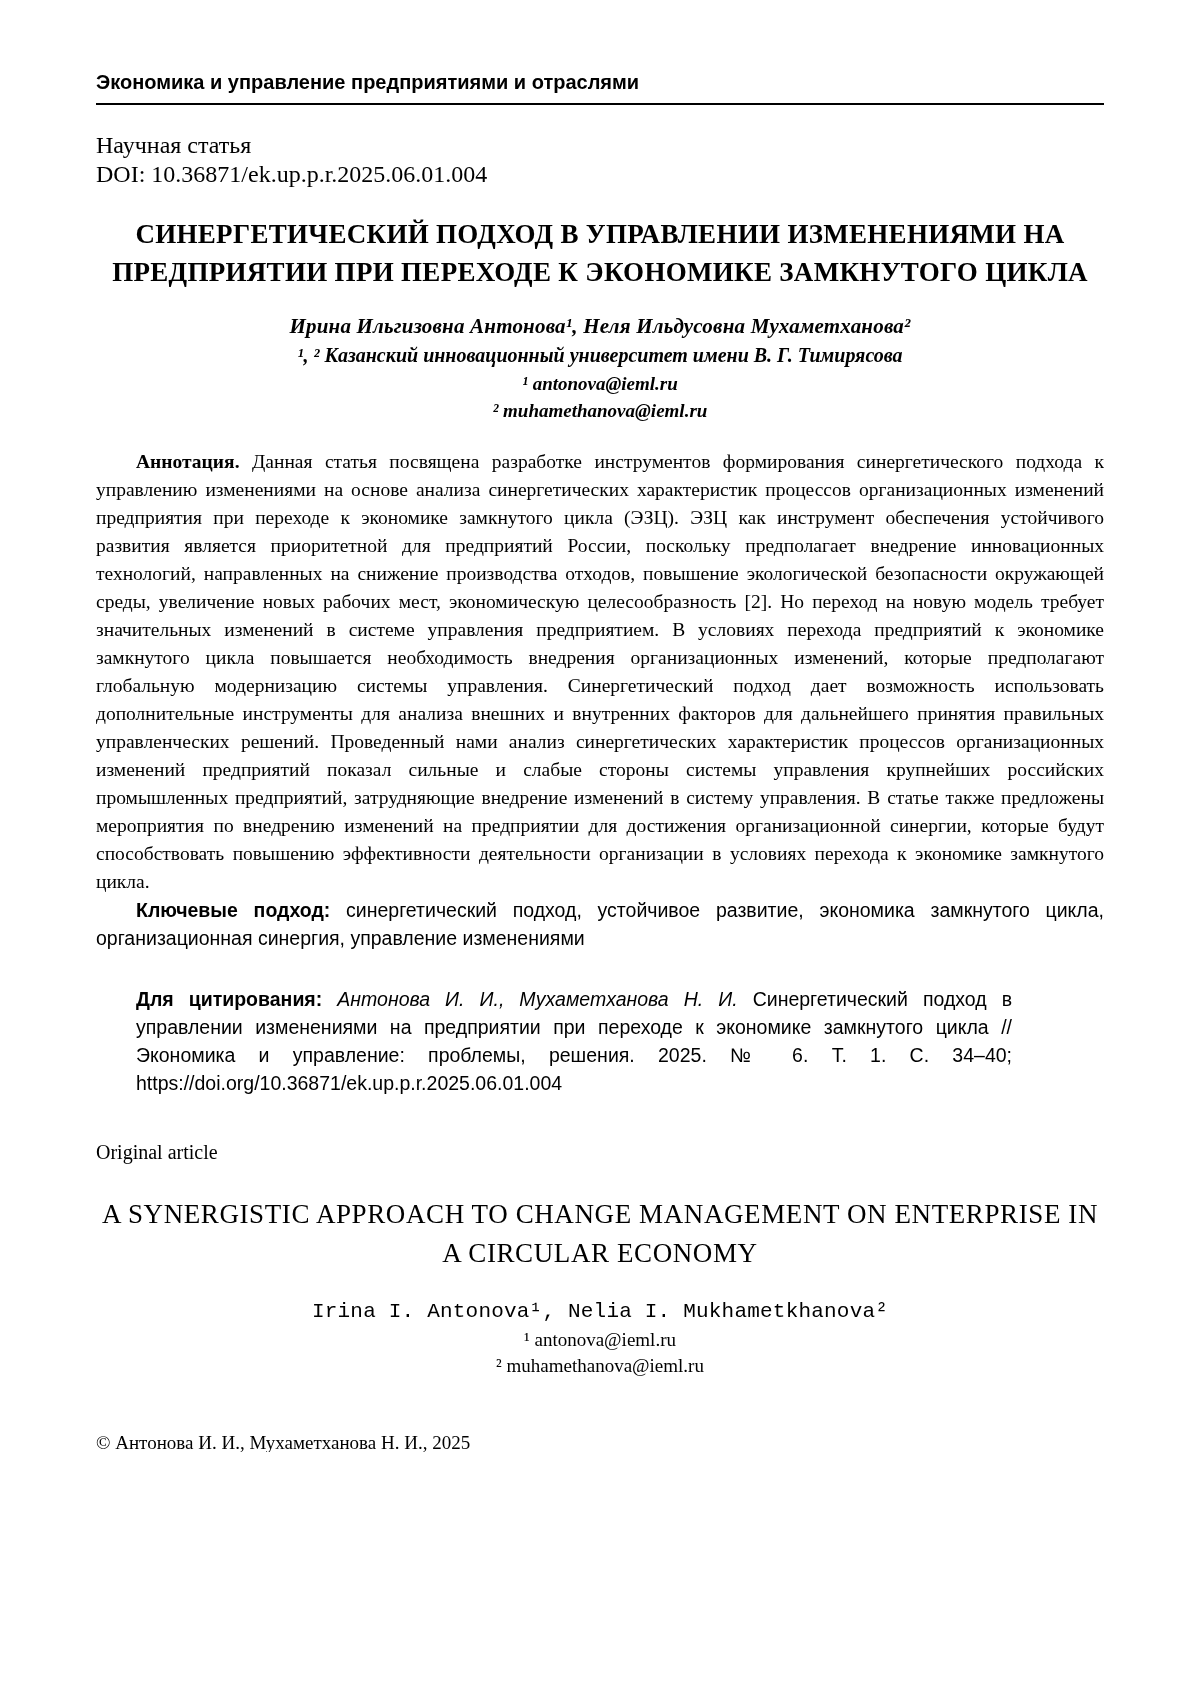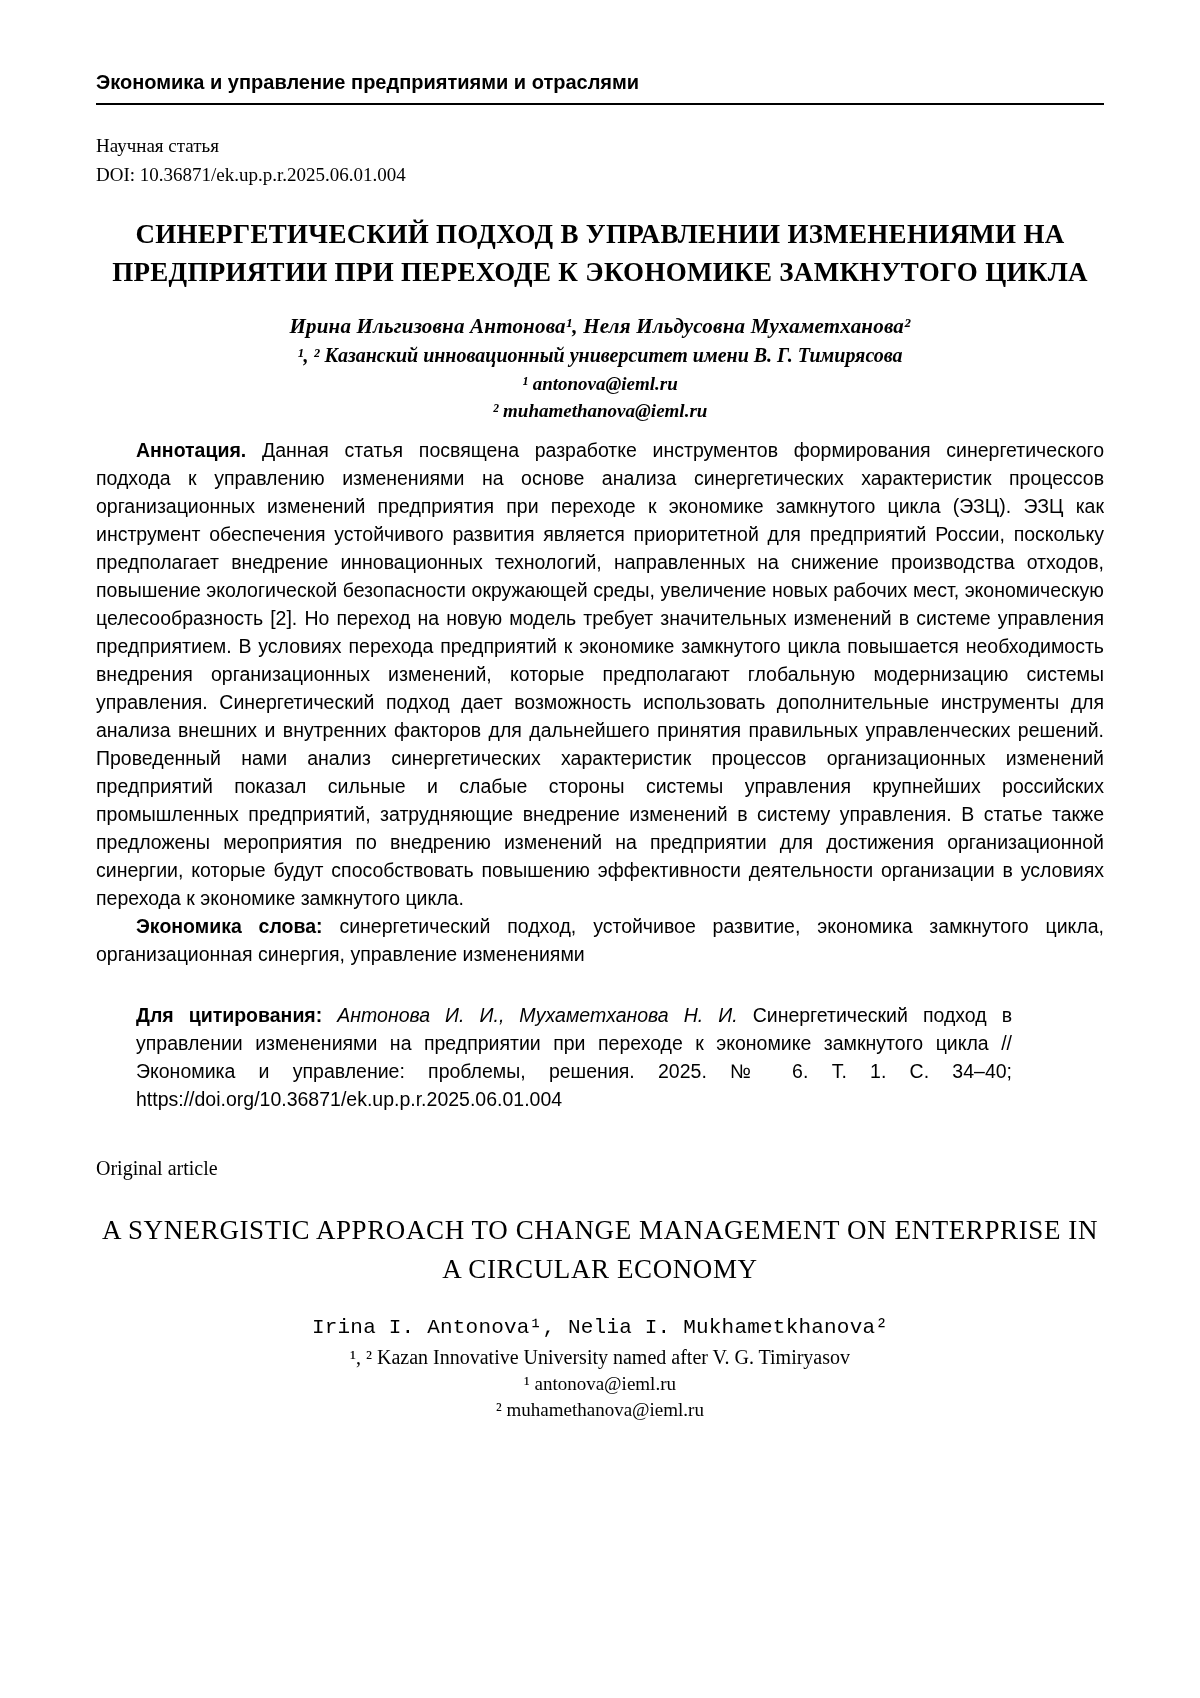--- a/index.html
+++ b/index.html
@@ -21,43 +21,43 @@
     font-size: 20px;
     line-height: 24px;
   }
   .head-rule {
     border: none;
     border-top: 2.5px solid #000;
     margin-top: 9px;
   }
   .meta {
     margin-top: 26px;
-    font-size: 19px;
+    font-size: 24px;
     line-height: 29px;
   }
   .title-ru {
     margin-top: 26px;
     text-align: center;
     font-weight: bold;
     font-size: 27px;
     line-height: 38px;
     letter-spacing: 0.3px;
   }
   .authors-block {
     margin-top: 20px;
     text-align: center;
     font-weight: bold;
     font-style: italic;
   }
   .authors-line { font-size: 21px; line-height: 30px; letter-spacing: 0.2px; }
   .affil-line   { font-size: 20px; line-height: 29px; }
   .email-line   { font-size: 19px; line-height: 27px; }
   .abstract {
-    margin-top: 12px;
-    font-family: Liberation Sans, sans-serif;
+    margin-top: 24px;
+    font-family: Liberation Serif, serif;
     font-size: 19.5px;
     line-height: 28px;
     text-align: justify;
     text-indent: 40px;
   }
   .keywords {
     font-family: "Liberation Sans", sans-serif;
     font-size: 19.5px;
     line-height: 28px;
     text-align: justify;
@@ -148,38 +148,37 @@
     <div class="email-line">¹ antonova@ieml.ru</div>
     <div class="email-line">² muhamethanova@ieml.ru</div>
   </div>
 
   <p class="abstract">
     <span class="b">Аннотация.</span>
     <span>Данная статья посвящена разработке инструментов формирования синергетического подхода к управлению изменениями на основе анализа синергетических характеристик процессов организационных изменений предприятия при переходе к экономике замкнутого цикла (ЭЗЦ). ЭЗЦ как инструмент обеспечения устойчивого развития является приоритетной для предприятий России, поскольку предполагает внедрение инновационных технологий, направленных на снижение производства отходов, повышение экологической безопасности окружающей среды, увеличение новых рабочих мест, экономическую целесообразность [2]. Но переход на новую модель требует значительных изменений в системе управления предприятием. В условиях перехода предприятий к экономике замкнутого цикла повышается необходимость внедрения организационных изменений, которые предполагают глобальную модернизацию системы управления. Синергетический подход дает возможность использовать дополнительные инструменты для анализа внешних и внутренних факторов для дальнейшего принятия правильных управленческих решений. Проведенный нами анализ синергетических характеристик процессов организационных изменений предприятий показал сильные и слабые стороны системы управления крупнейших российских промышленных предприятий, затрудняющие внедрение изменений в систему управления. В статье также предложены мероприятия по внедрению изменений на предприятии для достижения организационной синергии, которые будут способствовать повышению эффективности деятельности организации в условиях перехода к экономике замкнутого цикла.</span>
   </p>
 
   <p class="keywords">
-    <span class="b">Экономика слова:</span>
+    <span class="b">Ключевые подход:</span>
     <span>синергетический подход, устойчивое развитие, экономика замкнутого цикла, организационная синергия, управление изменениями</span>
   </p>
 
   <p class="citation">
     <span class="b">Для цитирования:</span>
     <span class="i">Антонова И. И., Мухаметханова Н. И.</span>
     <span>Синергетический подход в управлении изменениями на предприятии при переходе к экономике замкнутого цикла // Экономика и управление: проблемы, решения. 2025. № 6. Т. 1. С. 34–40; https://doi.org/10.36871/ek.up.p.r.2025.06.01.004</span>
   </p>
 
   <div class="original-article">Original article</div>
 
 
   <h2 class="title-en">A SYNERGISTIC APPROACH TO CHANGE MANAGEMENT ON ENTERPRISE IN A CIRCULAR ECONOMY</h2>
 
   <div class="authors-block authors-en-block">
     <div class="authors-line">Irina I. Antonova¹, Nelia I. Mukhametkhanova²</div>
-    <div class="affil-line">¹, ² Kazan Innovative University named after V. G. Timiryasov</div>
     <div class="email-line">¹ antonova@ieml.ru</div>
     <div class="email-line">² muhamethanova@ieml.ru</div>
   </div>
 
   <div class="copyright">© Антонова И. И., Мухаметханова Н. И., 2025</div>
 
   <footer class="page-footer">
     <hr class="foot-rule">
     <div class="footer-row">
       <span>34</span>

